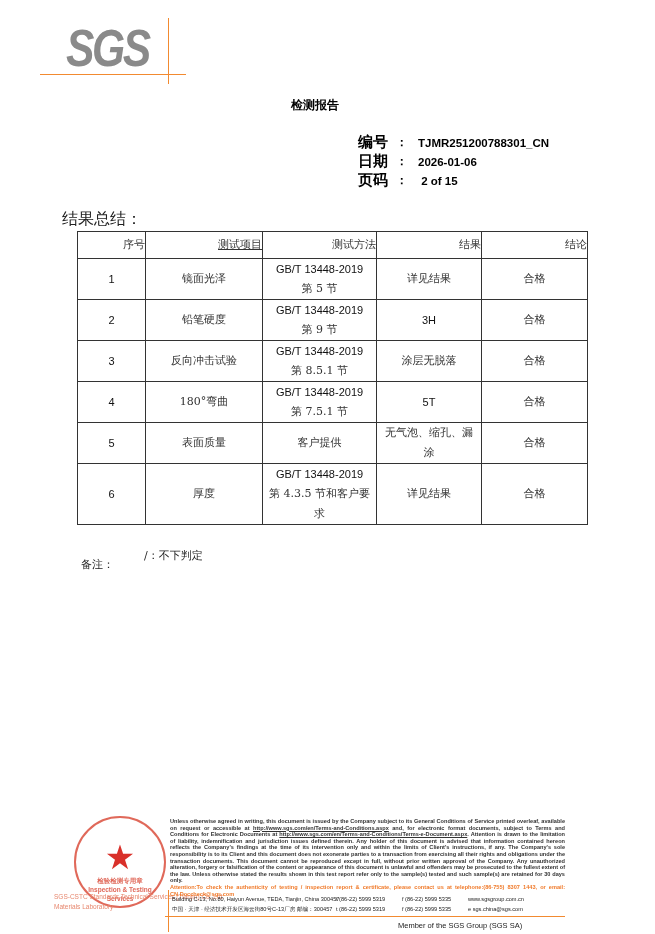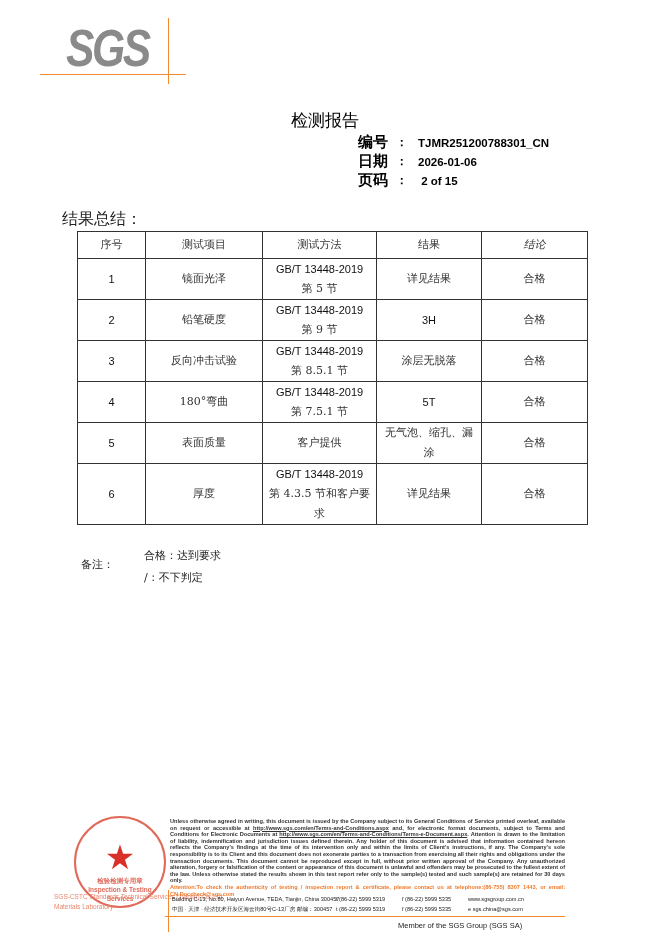--- a/index.html
+++ b/index.html
@@ -8,38 +8,38 @@
 
   
   .logo { position: absolute; left: 38px; top: 18px; width: 150px; height: 60px; font-style: italic; }
   .logo-text { position: absolute; left: 28px; top: 4px; font-family: "Liberation Sans", sans-serif;
                font-weight: bold; font-size: 52px; letter-spacing: -3px; color: #8a8a8a;
                transform: scaleX(0.82); transform-origin: left top; line-height: 52px; }
   .logo-hline { position: absolute; left: 2px; top: 56px; width: 146px; height: 1px; background: #f28a30; }
   .logo-vline { position: absolute; left: 130px; top: 0; width: 1px; height: 66px; background: #f28a30; }
 
   
-  .title { position: absolute; left: 291px; top: 109px; font-size: 17px; font-weight: normal;
+  .title { position: absolute; left: 291px; top: 97px; font-size: 12px; font-weight: bold;
            font-family: "DejaVu Sans", sans-serif; letter-spacing: 0px; }
   .meta { position: absolute; left: 358px; top: 133px; font-size: 11.5px; font-weight: bold; }
   .meta-row { height: 19px; display: flex; align-items: center; }
   .meta-label { width: 38px; font-family: "DejaVu Sans", sans-serif; font-size: 15px; }
   .meta-colon { width: 22px; }
   .meta-value { }
 
   .section-label { position: absolute; left: 62px; top: 209px; font-size: 16px;
                    font-family: "DejaVu Serif", serif; color: #222; }
 
   
   table.results { position: absolute; left: 77px; top: 231px; border-collapse: collapse;
                   font-size: 11px; color: #111; }
   table.results td, table.results th { border: 1px solid #333; text-align: center; vertical-align: middle;
                   padding: 0; font-weight: normal; line-height: 20px; }
-  table.results th { height: 26px; font-family: "DejaVu Serif", serif; color: #333; }
-  .c1 { width: 67px; } .c2 { width: 116px; } .c3 { width: 113px; } .c4 { width: 104px; margin-left: 8px; } .c5 { width: 105px; font-style: italic; }
+  table.results th { height: 26px; font-family: "DejaVu Serif", serif; color: #333; text-align: right; }
+  .c1 { width: 67px; } .c2 { width: 116px; text-decoration: underline; } .c3 { width: 113px; } .c4 { width: 104px; margin-left: 8px; } .c5 { width: 105px; }
   .row-2l { height: 41px; }
   .row-3l { height: 60px; }
   .cn { font-family: "DejaVu Serif", serif; color: #333; }
 
   
   .notes { position: absolute; left: 81px; top: 549px; font-size: 11px; font-family: "DejaVu Serif", serif; color: #222; }
   .note-head { position: absolute; left: 0; top: 8px; width: 60px; font-family: Liberation Serif, serif; }
   .note-lines { position: absolute; left: 63px; top: 0; width: 200px; }
   .note-line { height: 22px; line-height: 14px; white-space: nowrap; }
 
@@ -168,21 +168,20 @@
         </td>
       <td class="cn">详见结果</td>
       <td class="cn">合格</td>
     </tr>
   </tbody>
 </table>
 
 <div class="notes">
   <div class="note-head">备注：</div>
   <div class="note-lines">
-    <div class="note-line">合格：达到要求</div>
     <div class="note-line">/：不下判定</div>
   </div>
 </div>
 
 <div class="stamp">
   <div class="seal">
     <div class="seal-star">★</div>
     <div class="seal-text">
       <div>检验检测专用章</div>
       <div>Inspection &amp; Testing Services</div>

